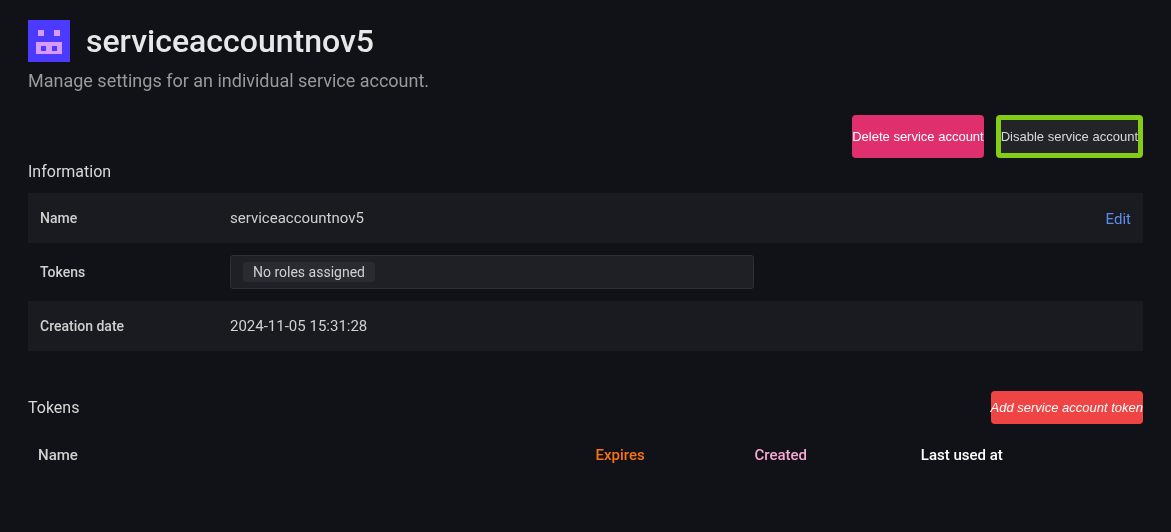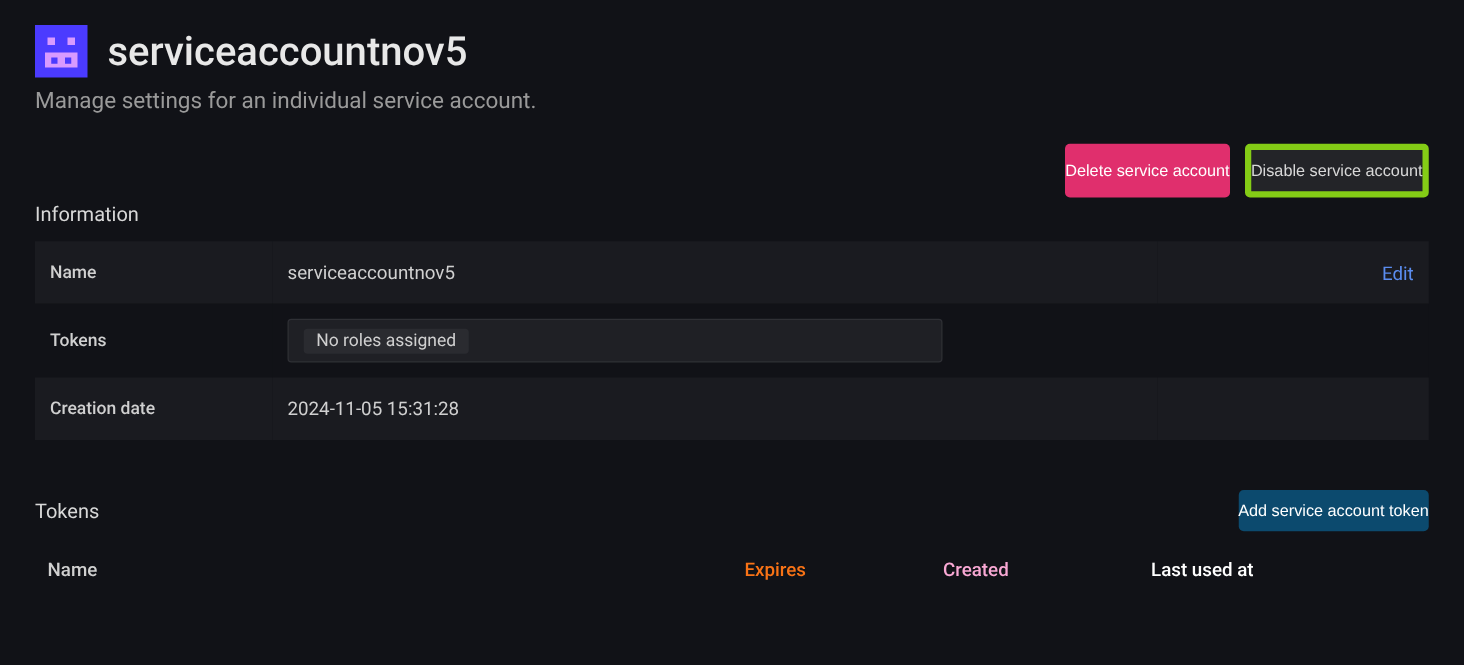--- a/index.html
+++ b/index.html
@@ -58,22 +58,23 @@
     .btn-danger {
       background-color: #e02f6d;
       color: #ffffff;
     }
     .btn-secondary {
       background-color: #232428;
       color: #d8d8d8;
       border: 5px solid #84cc16;
     }
     .btn-primary {
-      background-color: #0c4a6e;
+      background-color: #ef4444;
       color: #ffffff;
+      font-style: italic;
     }
     .section-title {
       font-size: 16px;
       font-weight: 400;
       color: #d8d8d8;
       margin-bottom: 12px;
     }
     .info-table {
       width: 100%;
       border-collapse: collapse;

